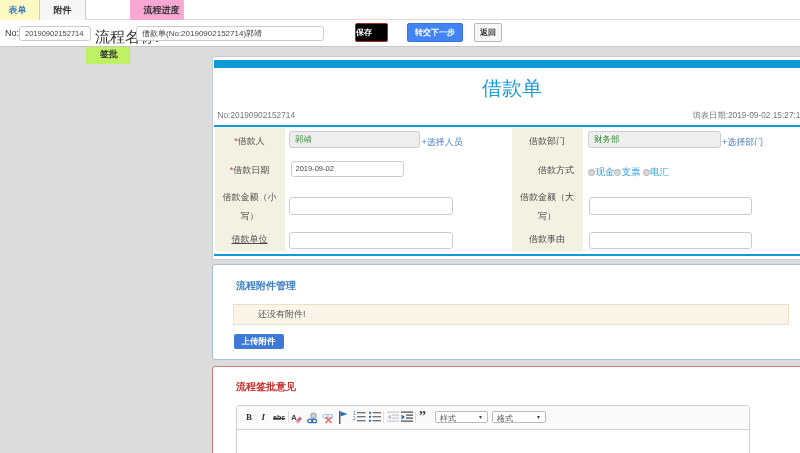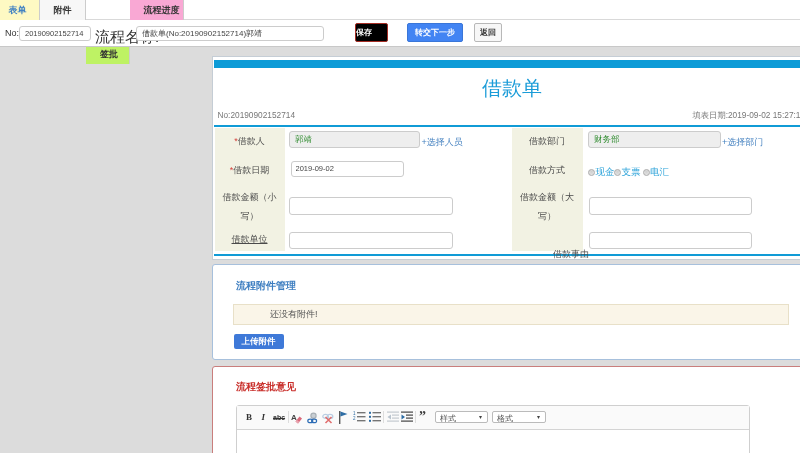--- a/index.html
+++ b/index.html
@@ -45,41 +45,41 @@
 
 <div class="lbl" style="left:214.5px;top:135px;"><span class="star">*</span>借款人</div>
 <input class="inp ro" style="left: 289px; top: 131px; width: 131px; height: 17px;" value="郭靖">
 <div class="lnk" style="left:421.5px;top:135.5px;">+选择人员</div>
 <div class="lbl" style="left:511.5px;top:135px;width:71px;">借款部门</div>
 <input class="inp ro" style="left: 588px; top: 131px; width: 133px; height: 17px;" value="财务部">
 <div class="lnk" style="left:722px;top:135.5px;">+选择部门</div>
 
 <div class="lbl" style="left:214.5px;top:164px;"><span class="star">*</span>借款日期</div>
 <input class="inp" style="left: 290.5px; top: 160.5px; width: 113px; height: 16px; font-size: 7.5px; color: rgb(68, 68, 68); padding-left: 4px;" value="2019-09-02">
-<div class="lbl" style="left:511.5px;top:164px;width:71px;">借款方式</div>
+<div class="lbl" style="left:511.5px;top:164px;width:89px;">借款方式</div>
 <span class="abs" style="left:588px;top:169px;width:7px;height:7px;border-radius:50%;background:radial-gradient(circle at 50% 35%,#cfcfcf,#e9e9e9);border:1px solid #ababab;"></span>
 <div class="abs" style="left:595.5px;top:166px;font-size:9.5px;color:#2fa4da;">现金</div>
 <span class="abs" style="left:614px;top:169px;width:7px;height:7px;border-radius:50%;background:radial-gradient(circle at 50% 35%,#cfcfcf,#e9e9e9);border:1px solid #ababab;"></span>
 <div class="abs" style="left:621.5px;top:166px;font-size:9.5px;color:#2fa4da;">支票</div>
 <span class="abs" style="left:643px;top:169px;width:7px;height:7px;border-radius:50%;background:radial-gradient(circle at 50% 35%,#cfcfcf,#e9e9e9);border:1px solid #ababab;"></span>
 <div class="abs" style="left:650px;top:166px;font-size:9.5px;color:#2fa4da;">电汇</div>
 
 <div class="lbl" style="left:214.5px;top:188px;line-height:19px;">借款金额（小<br>写）</div>
 <input class="inp" style="left: 289px; top: 196.5px; width: 164px; height: 18px;">
 <div class="lbl" style="left:511.5px;top:188px;width:71px;line-height:19px;">借款金额（大<br>写）</div>
 <input class="inp" style="left: 589px; top: 196.5px; width: 162.5px; height: 18px;">
 
 <div class="lbl" style="left:214.5px;top:233px;text-decoration:underline;">借款单位</div>
 <input class="inp" style="left: 289px; top: 231.5px; width: 164px; height: 17.5px;">
-<div class="lbl" style="left:511.5px;top:248px;width:71px;margin-left:24px;">借款事由</div>
+<div class="lbl" style="left:511.5px;top:233px;width:71px;">借款事由</div>
 <input class="inp" style="left: 589px; top: 231.5px; width: 162.5px; height: 17.5px;">
 
 <div class="abs" style="left:211.5px;top:263.5px;width:600px;height:96px;background:#fff;border:1px solid #a7c0dc;border-radius:3px;"></div>
 <div class="abs" style="left:236px;top:278.5px;font-size:10px;font-weight:bold;color:#3f7fc1;">流程附件管理</div>
-<div class="abs" style="left:233px;top:303.5px;width:556px;height:21px;background:#faf5e8;border:1px solid #e8e0c8;font-size:9px;color:#555;line-height:19px;padding-left:36px;">还没有附件!</div>
+<div class="abs" style="left:233px;top:303.5px;width:556px;height:21px;background:#faf5e8;border:1px solid #e8e0c8;font-size:9px;color:#555;line-height:19px;padding-left:24px;">还没有附件!</div>
 <div class="abs" style="left:233.5px;top:333.5px;width:50px;height:15px;background:#3e79d8;border-radius:2px;color:#fff;font-size:8.5px;font-weight:bold;text-align:center;line-height:15px;">上传附件</div>
 
 <div class="abs" style="left:211.5px;top:365.5px;width:600px;height:120px;background:#fff;border:1px solid #c97e7c;border-radius:3px;"></div>
 <div class="abs" style="left:236px;top:379.5px;font-size:10px;font-weight:bold;color:#c9302c;">流程签批意见</div>
 
 <div class="abs" style="left:236px;top:405px;width:514px;height:60px;background:#fff;border:1px solid #cfcfcf;border-radius:3px;"></div>
 <div class="abs" style="left:237px;top:406px;width:512px;height:24px;background:#fafafa;border-bottom:1px solid #d4d4d4;"></div>
 
 <div class="abs" style="left:246px;top:412px;font:bold 9px 'Liberation Serif',serif;color:#333;">B</div>
 <div class="abs" style="left:261.5px;top:412px;font:bold italic 9px 'Liberation Serif',serif;color:#333;">I</div>

